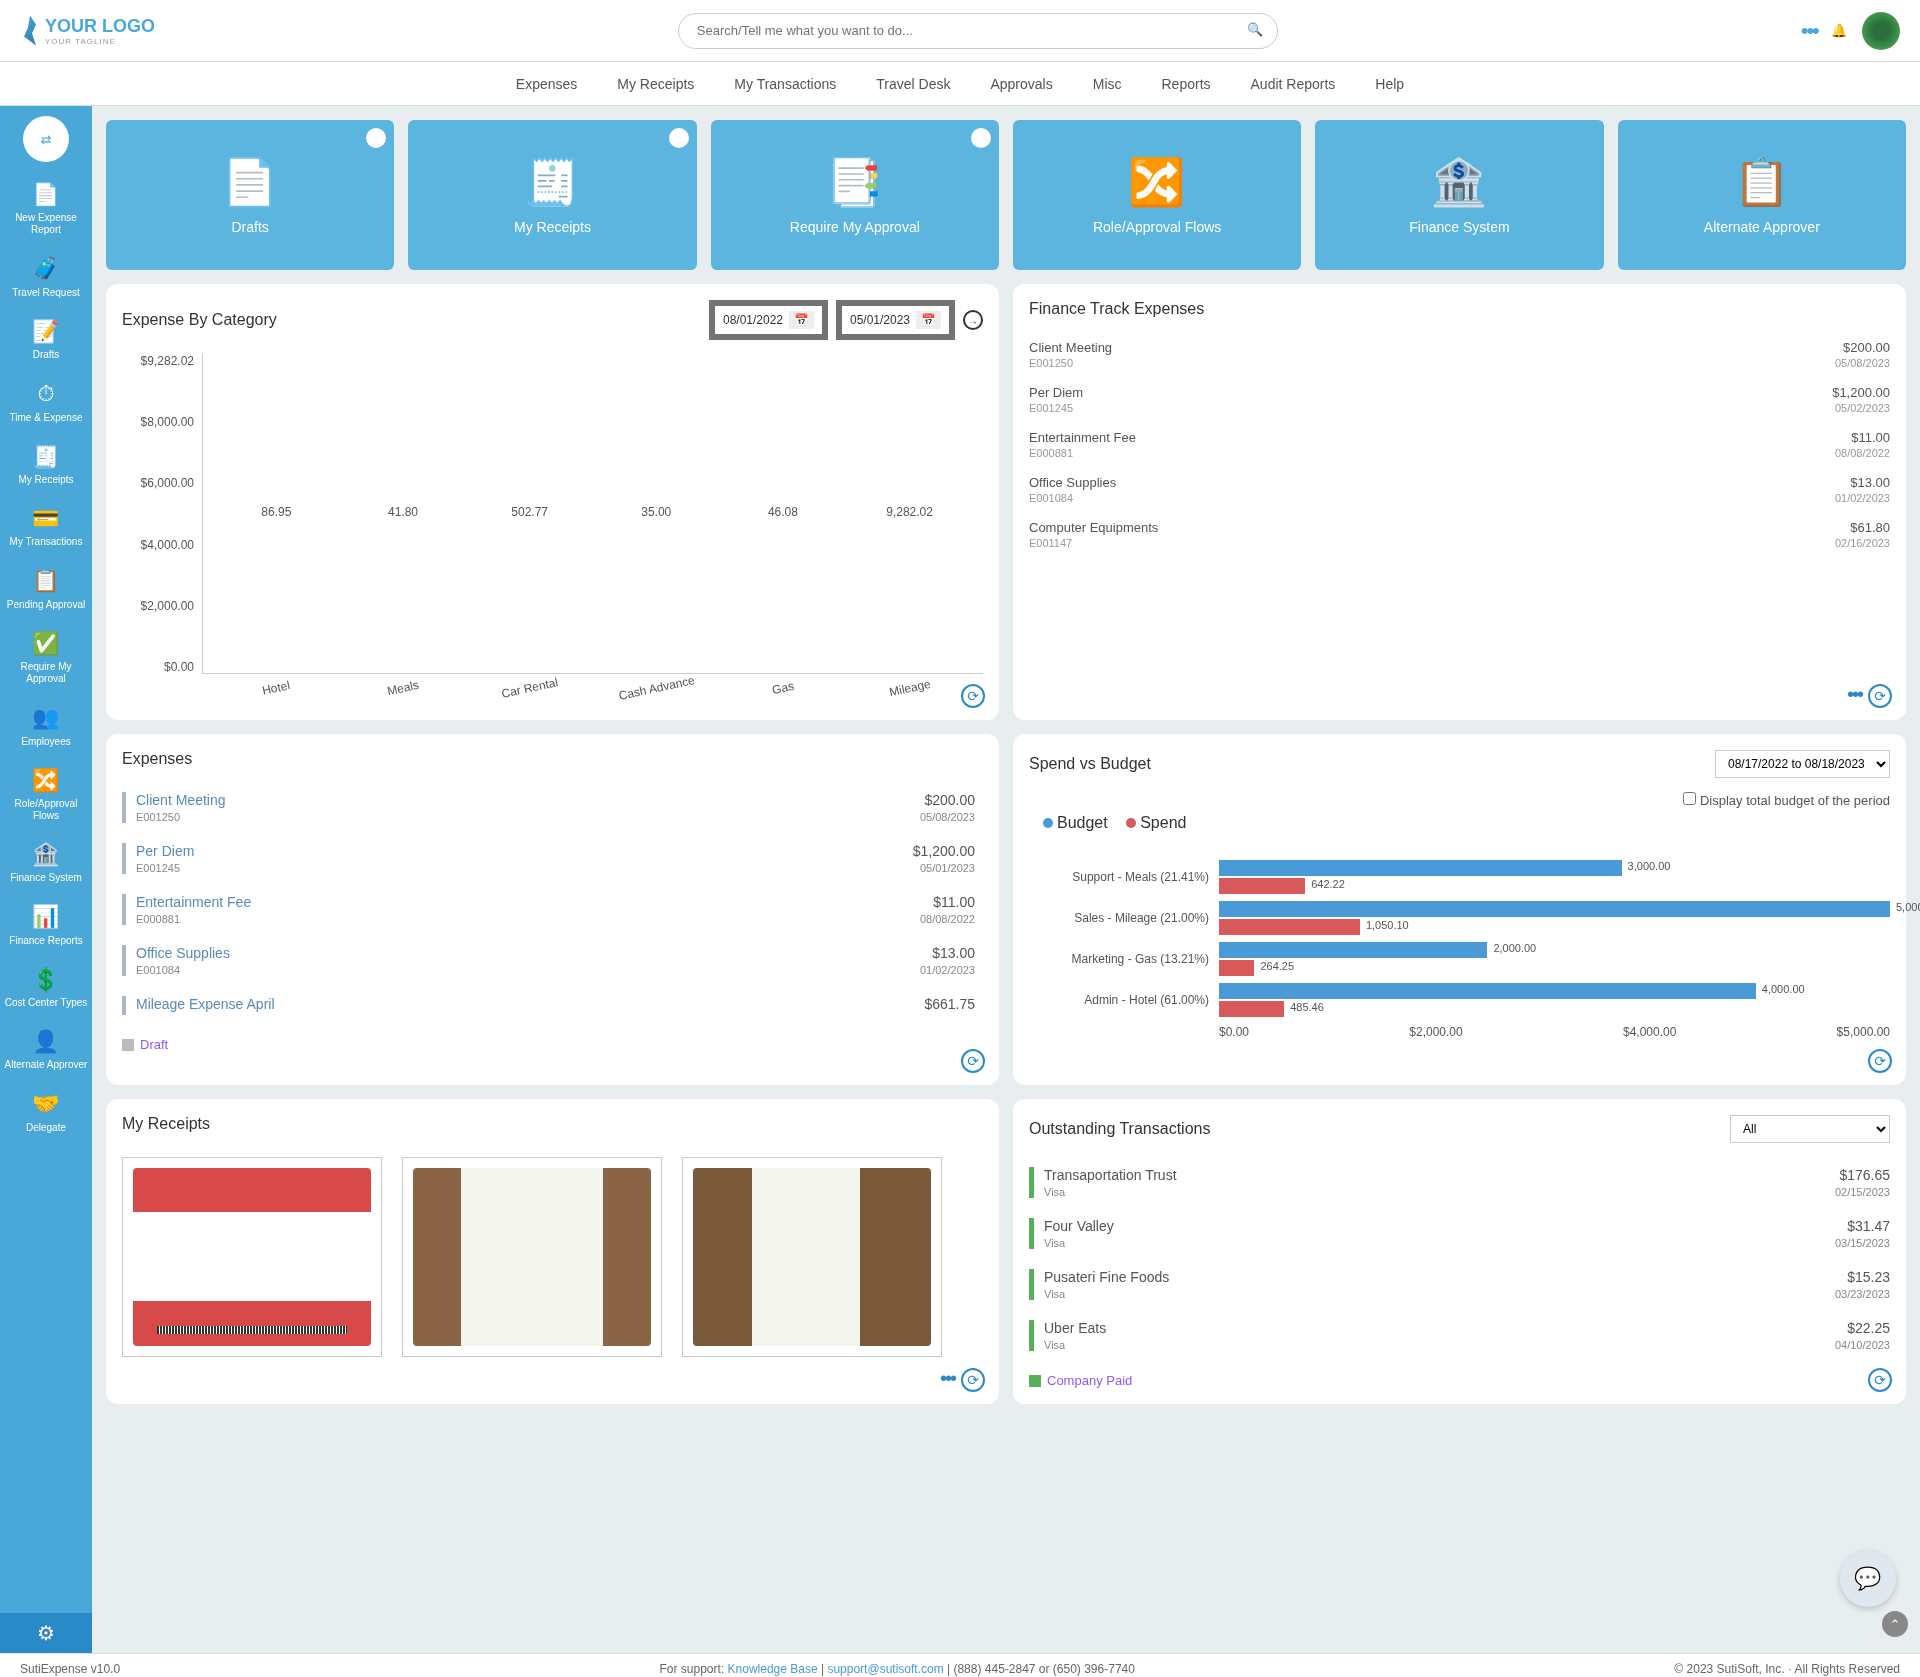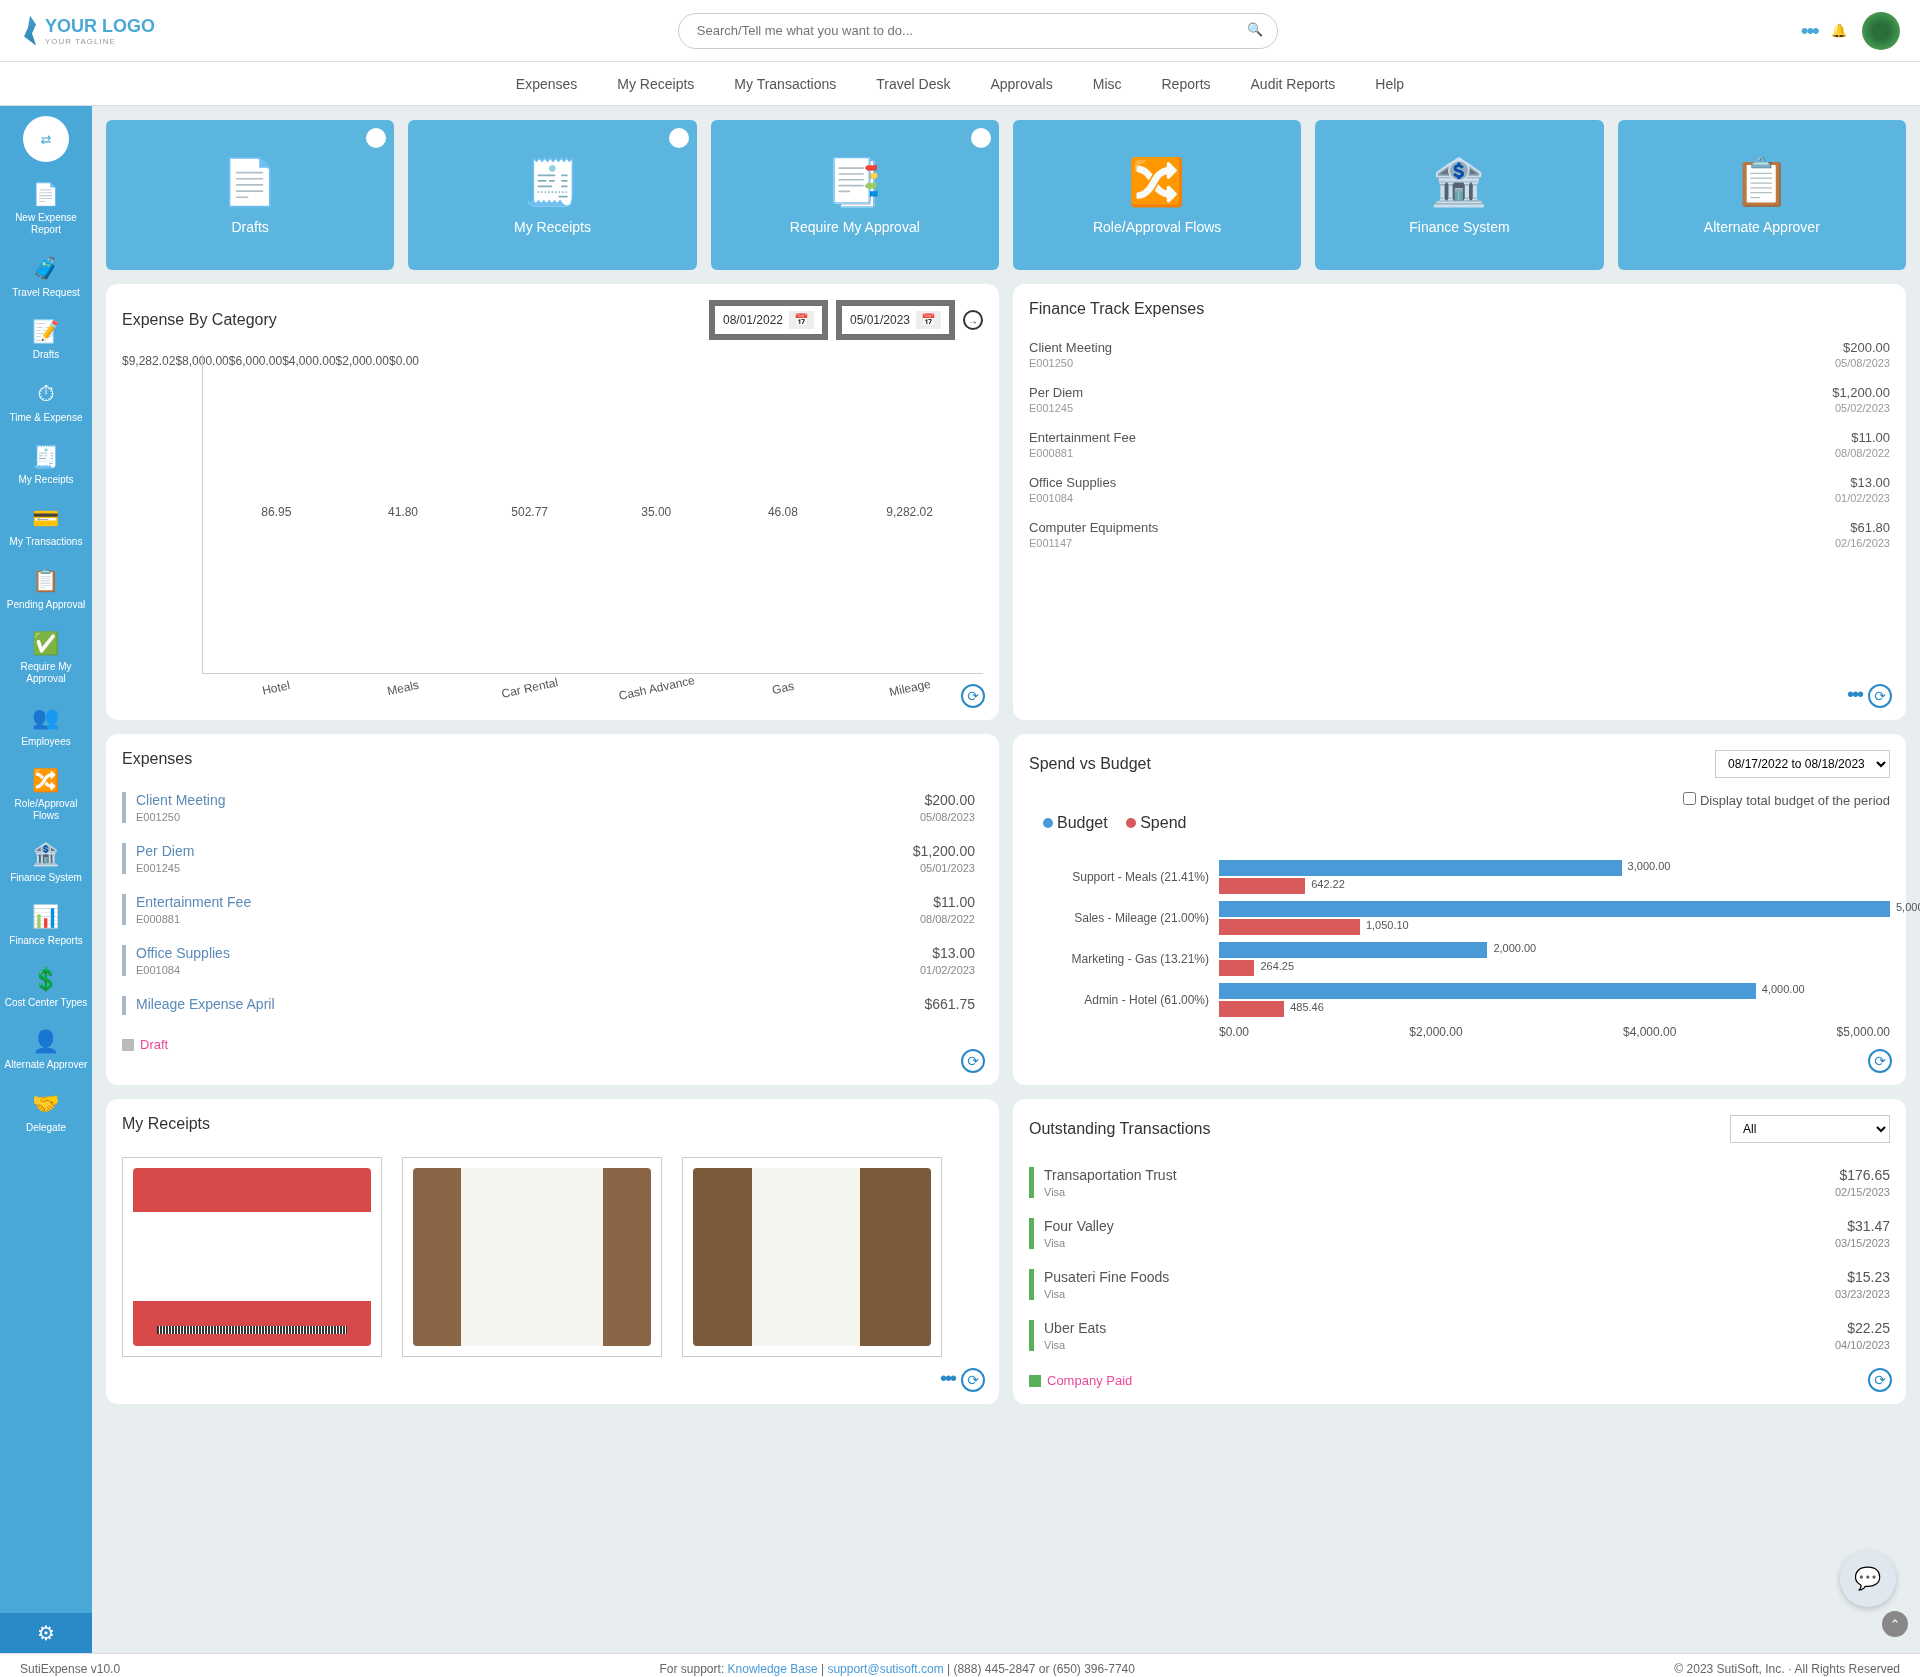--- a/index.html
+++ b/index.html
@@ -33,21 +33,21 @@
 .tile .tlbl{font-size:14px}
 .grid{display:grid;grid-template-columns:1fr 1fr;gap:14px}
 .card{background:#fff;border-radius:12px;padding:16px;position:relative}
 .card-head{display:flex;align-items:center;justify-content:space-between;margin-bottom:14px}
 .card-title{font-size:16px;color:#333;font-weight:500}
 .date-range{display:flex;gap:8px;align-items:center}
 .date-input{border:6px solid #737373;padding:5px 8px;font-size:12px;display:flex;align-items:center;gap:6px;background:#fff}
 .date-input .cal{background:#eee;padding:2px 5px;color:#666}
 .arrow-circle{width:20px;height:20px;border:2px solid #333;border-radius:50%;display:flex;align-items:center;justify-content:center;font-size:10px;cursor:pointer}
 .barchart{position:relative;height:350px;display:flex}
-.yaxis{display:flex;flex-direction:row;justify-content:space-between;padding-bottom:30px;width:80px;text-align:right;padding-right:8px;color:#555;font-size:12px}
+.yaxis{display:flex;flex-direction:column;justify-content:space-between;padding-bottom:30px;width:80px;text-align:right;padding-right:8px;color:#555;font-size:12px}
 .plot{flex:1;position:relative;border-left:1px solid #ccc;border-bottom:1px solid #ccc;margin-bottom:30px}
 .bars{position:absolute;inset:0;display:flex;align-items:center;justify-content:space-around;padding:0 10px}
 .bar-col{display:flex;flex-direction:column;align-items:center;width:14%}
 .bar-val{font-size:12px;color:#555;margin-bottom:4px}
 .bar{width:70%;background:#a8d8e8}
 .bar-lbl{position:absolute;top:100%;font-size:12px;color:#555;transform:rotate(-12deg);margin-top:8px;white-space:nowrap}
 .refresh-icon{position:absolute;bottom:12px;right:14px;width:24px;height:24px;border:2px solid #2a8ac8;border-radius:50%;color:#2a8ac8;display:flex;align-items:center;justify-content:center;cursor:pointer;font-size:14px}
 .more-dots{position:absolute;bottom:14px;right:44px;color:#2a8ac8;font-size:20px;cursor:pointer;letter-spacing:-2px}
 .list-row{display:flex;justify-content:space-between;padding:8px 0;border-bottom:0}
 .list-left .ttl{color:#555;font-size:13px}
@@ -59,21 +59,21 @@
 .exp-list::-webkit-scrollbar{width:6px}
 .exp-list::-webkit-scrollbar-thumb{background:#ccc;border-radius:3px}
 .exp-row{display:flex;justify-content:space-between;padding:10px 0}
 .exp-row .bar-ind{width:4px;background:#a8b8c8;margin-right:10px}
 .exp-row .lft{display:flex;flex:1}
 .exp-row .lft .txt .nm{color:#5a8ab8;font-size:14px;margin-bottom:3px}
 .exp-row .lft .txt .cd{color:#888;font-size:11px}
 .exp-row .rt{text-align:right}
 .exp-row .rt .am{color:#555;font-size:14px;margin-bottom:3px}
 .exp-row .rt .d{color:#888;font-size:11px}
-.legend-bottom{margin-top:12px;display:flex;align-items:center;gap:6px;color:#ec4899;font-size:13px}
+.legend-bottom{margin-top:12px;display:flex;align-items:center;gap:6px;color:#8b5cf6;font-size:13px}
 .legend-sq{width:12px;height:12px;background:#bbb}
 .legend-sq.green{background:#5ab05a}
 .select-like{border:1px solid #ccc;padding:5px 8px;font-size:12px;background:#fff;cursor:pointer}
 .svb-legend{text-align:left;margin-bottom:26px;font-size:16px}
 .svb-legend .dot{width:10px;height:10px;border-radius:50%;display:inline-block;margin:0 4px 0 14px}
 .svb-legend .dot.blue{background:#4a9ad8}
 .svb-legend .dot.red{background:#d85a5a}
 .svb-chk{text-align:right;font-size:13px;color:#555;margin-bottom:6px}
 .hbarchart{position:relative;padding-bottom:30px}
 .hbar-row{display:flex;align-items:center;margin-bottom:3px}

